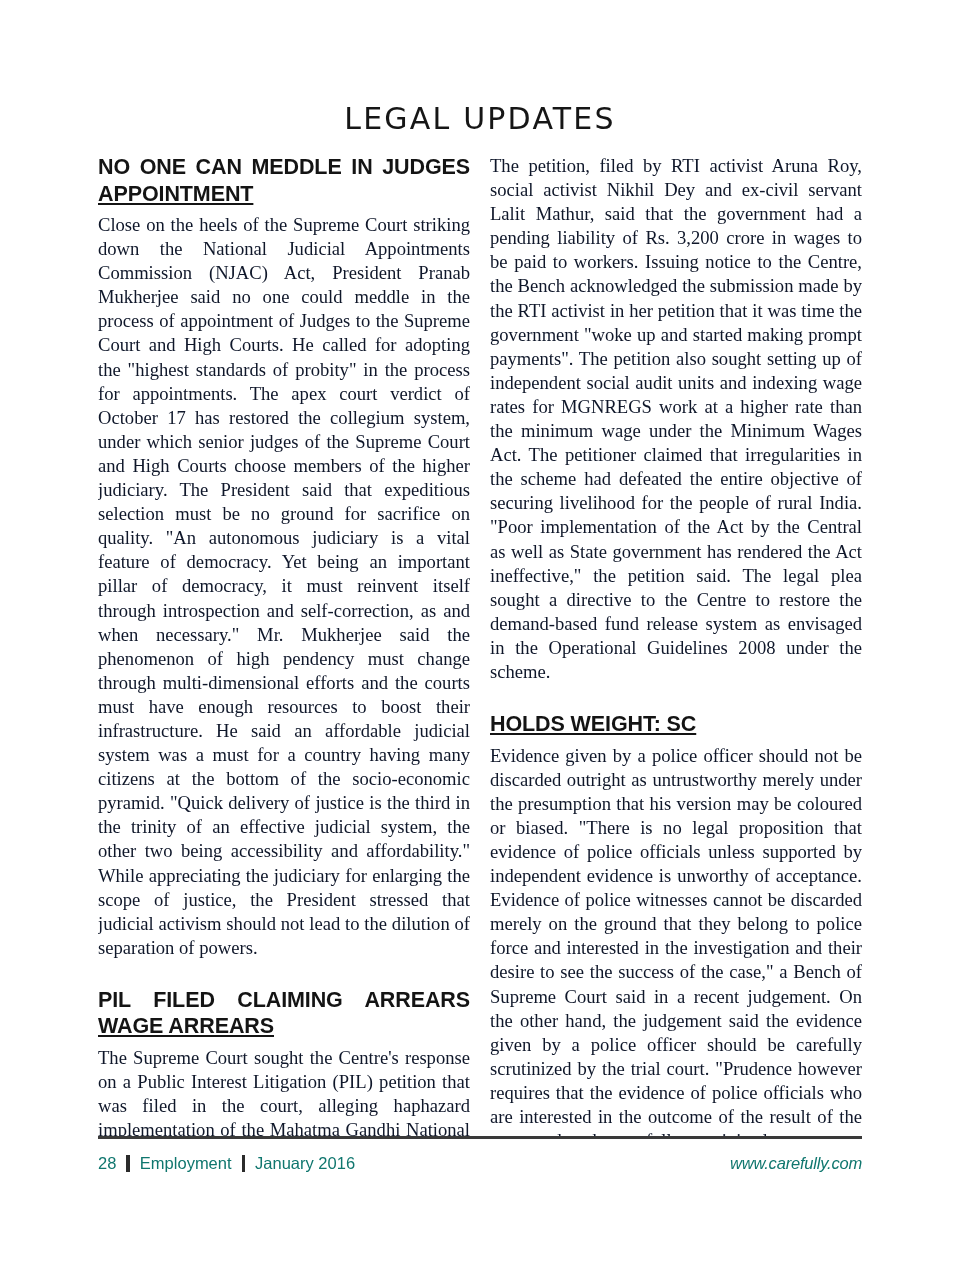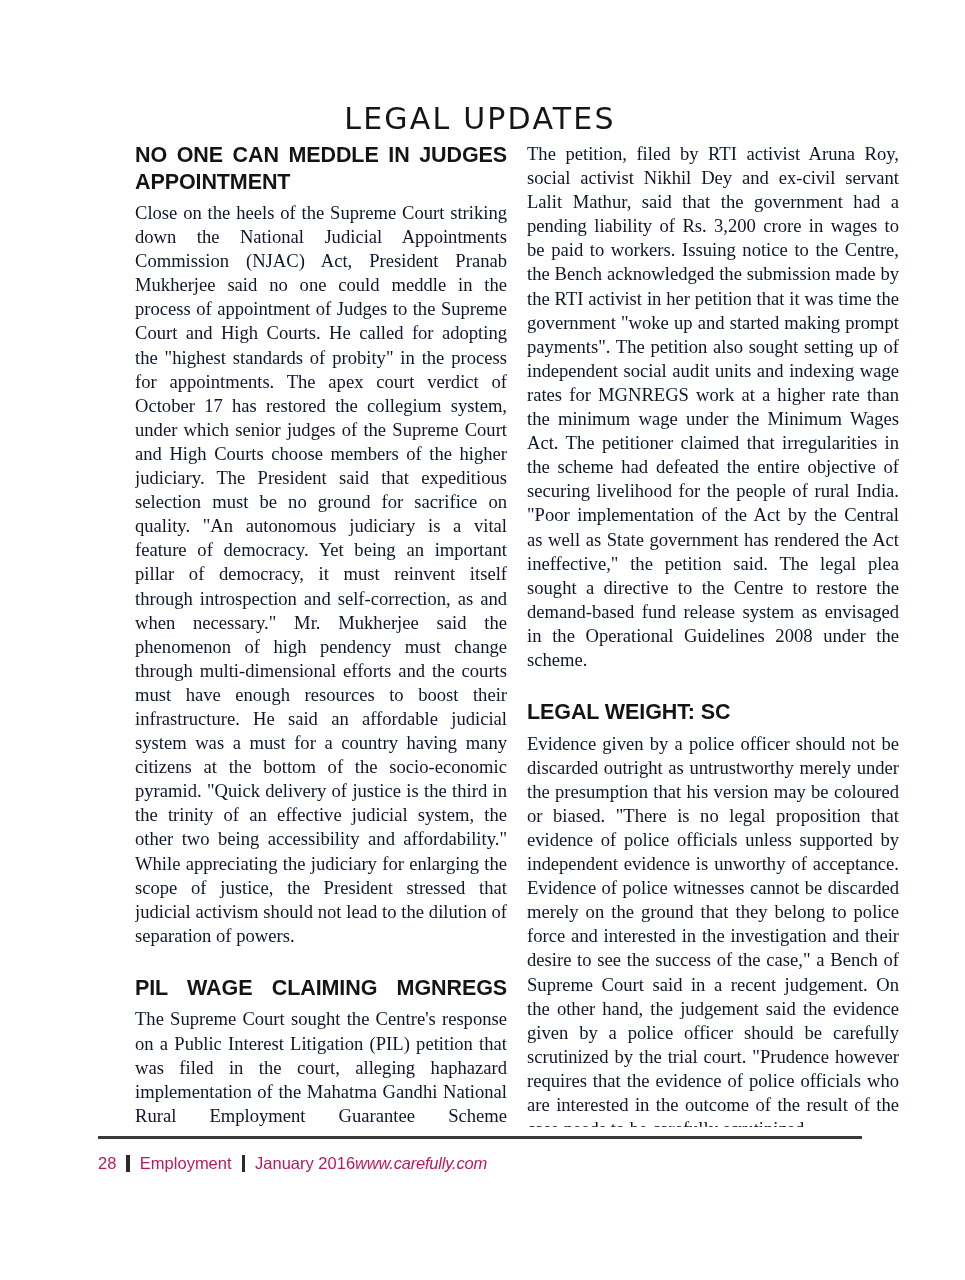--- a/index.html
+++ b/index.html
@@ -44,25 +44,24 @@
   
   .columns {
     position: absolute;
     left: 98px;
     top: 138px;
     width: 764px;
     height: 985px;
   }
   .col {
     position: absolute;
-    top: 4px;
+    top: 16px;
     width: 372px;
     height: 985px;
     overflow: hidden;
-    margin-left: 37px;
   }
   .col-left  { left: 0px; }
   .col-right { left: 392px; }
 
   h2.section-head {
     margin: 0 0 6px 0;
     font-family: "Liberation Sans", sans-serif;
     font-weight: bold;
     font-size: 21.5px;
     line-height: 26.5px;
@@ -76,20 +75,21 @@
     text-align: justify;
   }
   h2.section-head.spread > span.l1 {
     display: block;
     text-align: justify;
     text-align-last: justify;
   }
   h2.section-head.spread > span.l2 {
     display: block;
     text-align: left;
+    text-decoration: underline;
   }
 
   h2.section-head.gap-top { margin-top: 26px; }
 
   p.body-par {
     margin: 0 0 0 0;
     font-family: "Liberation Serif", serif;
     font-size: 18.6px;
     line-height: 24.1px;
     text-align: justify;
@@ -109,23 +109,24 @@
     background: #3a3a3a;
   }
   .footer {
     position: absolute;
     left: 98px;
     top: 1148px;
     width: 764px;
     height: 30px;
     font-family: "Liberation Sans", sans-serif;
     font-size: 16.5px;
-    color: #be185d;
+    color: #0f766e;
     display: flex;
     align-items: center;
+    justify-content: space-between;
   }
   .footer-left {
     display: flex;
     align-items: center;
     gap: 9px;
     white-space: nowrap;
   }
   .footer-sep {
     display: inline-block;
     width: 3.5px;
@@ -155,32 +156,33 @@
     <div class="col col-left">
 
       <h2 class="section-head spread">
         <span class="l1">NO ONE CAN MEDDLE IN JUDGES</span>
         <span class="l2">APPOINTMENT</span>
       </h2>
 
       <p class="body-par">Close on the heels of the Supreme Court striking down the National Judicial Appointments Commission (NJAC) Act, President Pranab Mukherjee said no one could meddle in the process of appointment of Judges to the Supreme Court and High Courts. He called for adopting the "highest standards of probity" in the process for appointments. The apex court verdict of October 17 has restored the collegium system, under which senior judges of the Supreme Court and High Courts choose members of the higher judiciary. The President said that expeditious selection must be no ground for sacrifice on quality. "An autonomous judiciary is a vital feature of democracy. Yet being an important pillar of democracy, it must reinvent itself through introspection and self-correction, as and when necessary." Mr. Mukherjee said the phenomenon of high pendency must change through multi-dimensional efforts and the courts must have enough resources to boost their infrastructure. He said an affordable judicial system was a must for a country having many citizens at the bottom of the socio-economic pyramid. "Quick delivery of justice is the third in the trinity of an effective judicial system, the other two being accessibility and affordability." While appreciating the judiciary for enlarging the scope of justice, the President stressed that judicial activism should not lead to the dilution of separation of powers.</p>
 
       <h2 class="section-head spread gap-top">
-        <span class="l1">PIL WAGE CLAIMING MGNREGS</span>
+        <span class="l1">PIL FILED CLAIMING ARREARS</span>
+        <span class="l2 tight">WAGE ARREARS</span>
       </h2>
 
       <p class="body-par">The Supreme Court sought the Centre's response on a Public Interest Litigation (PIL) petition that was filed in the court, alleging haphazard implementation of the Mahatma Gandhi National Rural Employment Guarantee Scheme (MGNREGS), especially delay in payment of wages and compensation to labourers.</p>
     </div>
 
     <div class="col col-right">
 
       <p class="body-par">The petition, filed by RTI activist Aruna Roy, social activist Nikhil Dey and ex-civil servant Lalit Mathur, said that the government had a pending liability of Rs. 3,200 crore in wages to be paid to workers. Issuing notice to the Centre, the Bench acknowledged the submission made by the RTI activist in her petition that it was time the government "woke up and started making prompt payments". The petition also sought setting up of independent social audit units and indexing wage rates for MGNREGS work at a higher rate than the minimum wage under the Minimum Wages Act. The petitioner claimed that irregularities in the scheme had defeated the entire objective of securing livelihood for the people of rural India. "Poor implementation of the Act by the Central as well as State government has rendered the Act ineffective," the petition said. The legal plea sought a directive to the Centre to restore the demand-based fund release system as envisaged in the Operational Guidelines 2008 under the scheme.</p>
 
       <h2 class="section-head spread gap-top">
-        <span class="l2 tight">LEGAL WEIGHT: SC</span>
+        <span class="l2 tight">HOLDS WEIGHT: SC</span>
       </h2>
 
       <p class="body-par">Evidence given by a police officer should not be discarded outright as untrustworthy merely under the presumption that his version may be coloured or biased. "There is no legal proposition that evidence of police officials unless supported by independent evidence is unworthy of acceptance. Evidence of police witnesses cannot be discarded merely on the ground that they belong to police force and interested in the investigation and their desire to see the success of the case," a Bench of Supreme Court said in a recent judgement. On the other hand, the judgement said the evidence given by a police officer should be carefully scrutinized by the trial court. "Prudence however requires that the evidence of police officials who are interested in the outcome of the result of the case needs to be carefully scrutinized</p>
     </div>
 
   </div>
 
   <div class="footer-rule"></div>
 
   <div class="footer">

